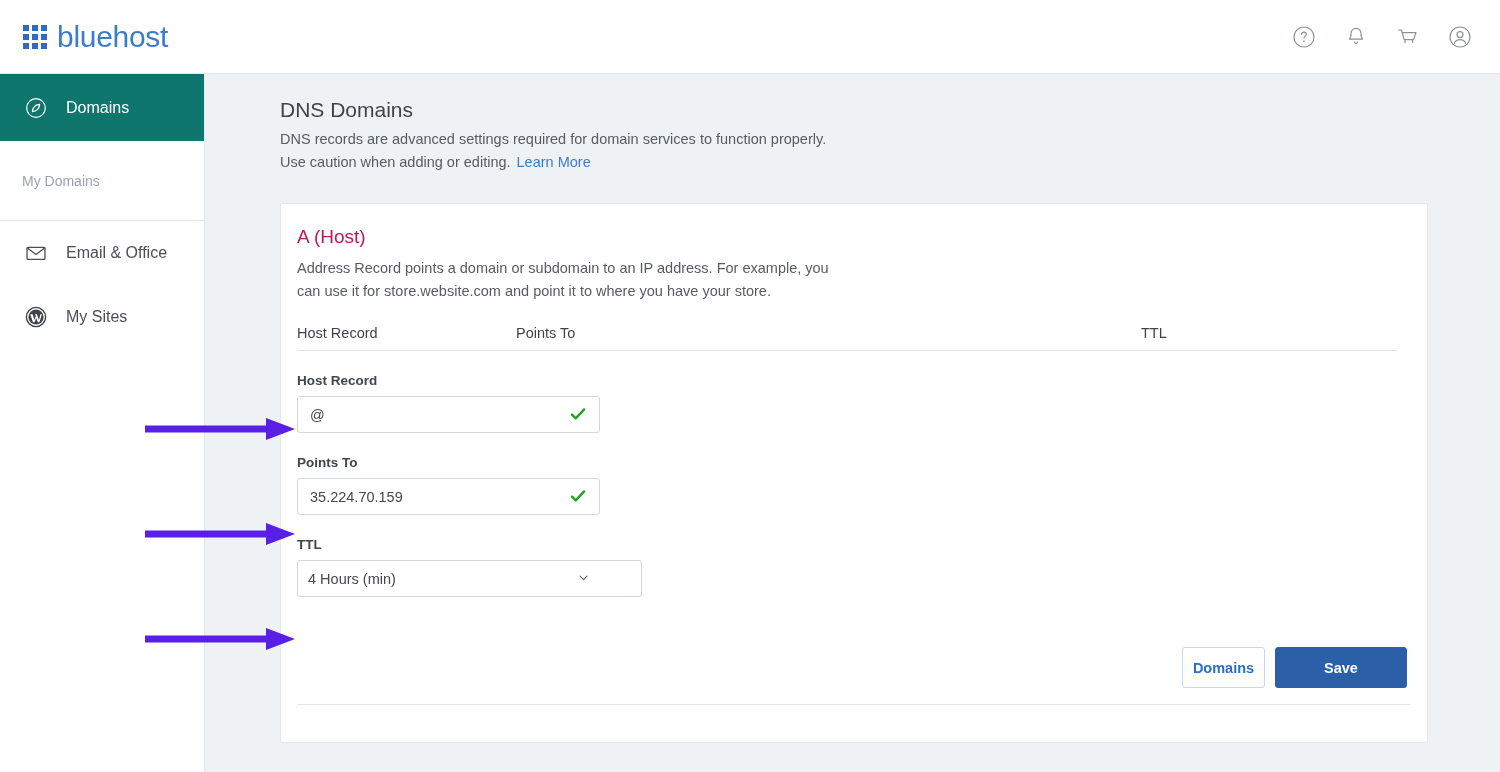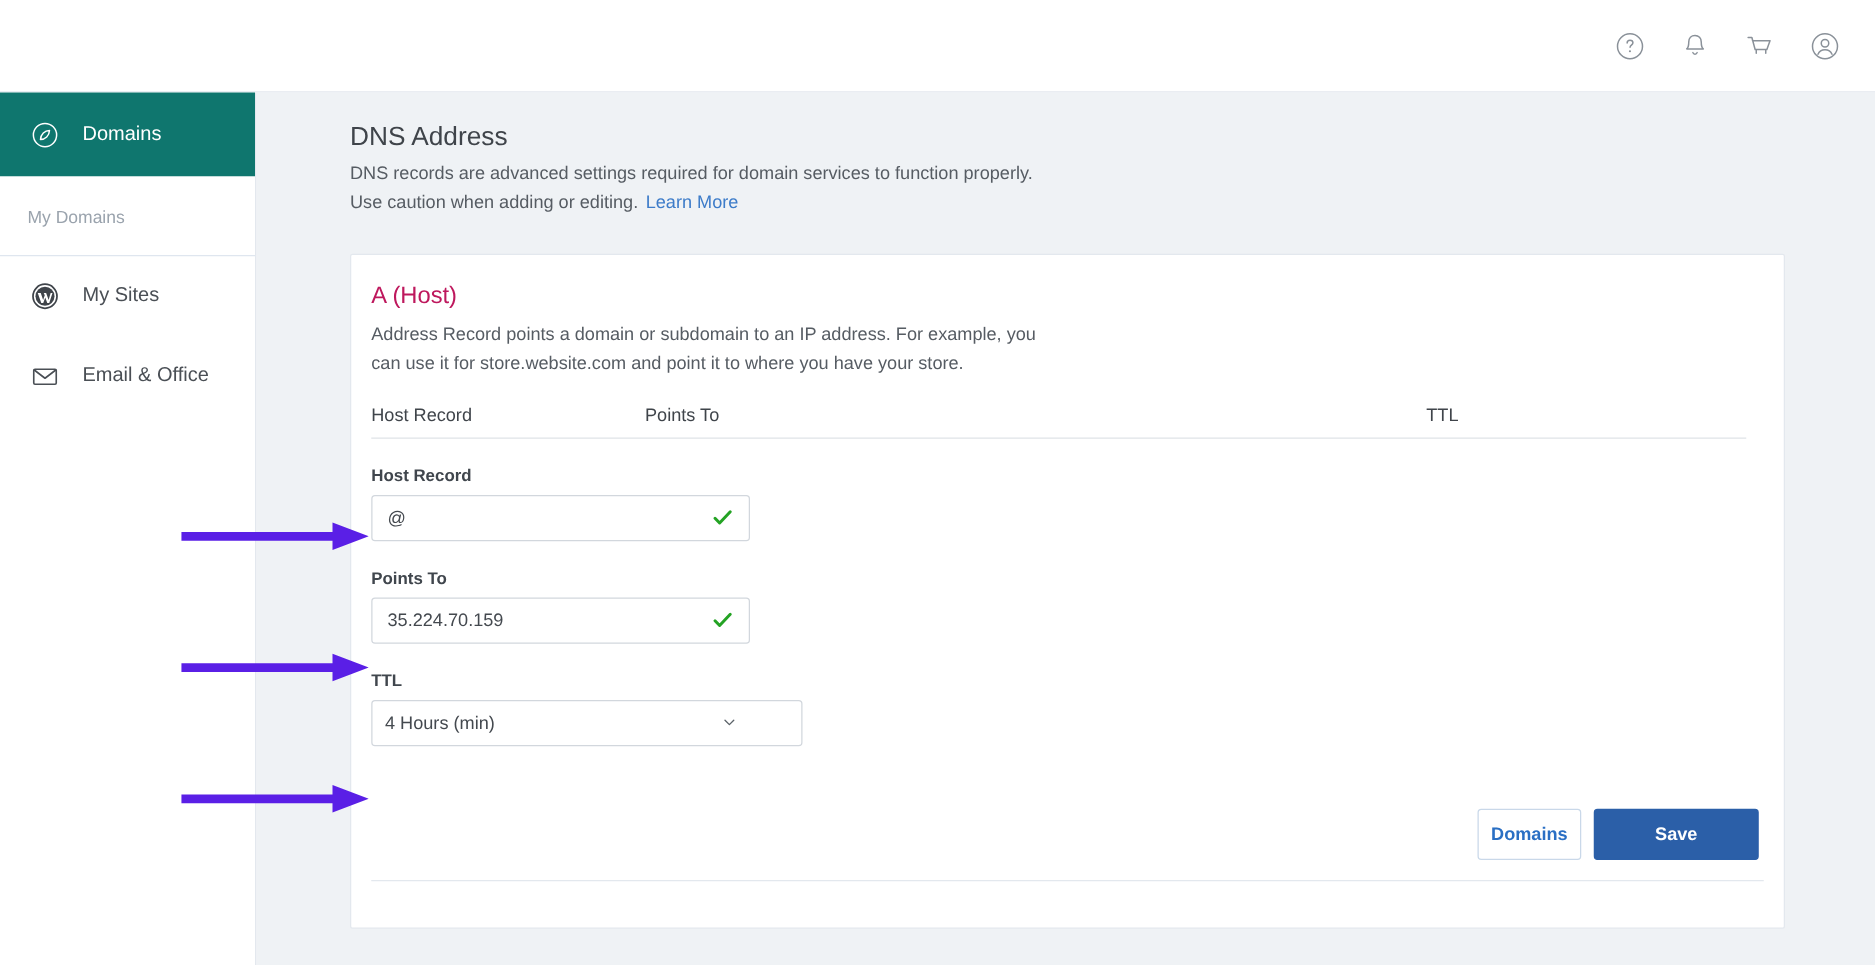--- a/index.html
+++ b/index.html
@@ -54,21 +54,21 @@
     font-size: 16px; color: #4a4f55;
     cursor: pointer;
   }
   .side-item.active {
     background: #0f766e; color: #ffffff;
     height: 67px;
   }
   .side-ico { width: 28px; height: 28px; margin-right: 16px; flex: none; }
   .side-ico svg { display: block; width: 28px; height: 28px; }
   .side-sub {
-    height: 64px; display: flex; align-items: center;
+    height: 80px; display: flex; align-items: center;
     padding-left: 22px; font-size: 14px; color: #9aa3ad;
     border-bottom: 1px solid #dfe6ef;
     cursor: pointer;
   }
 
   
   .main {
     position: absolute; top: 74px; left: 206px;
     width: 1294px; height: 698px;
     background: #eff2f5;
@@ -189,20 +189,34 @@
   .arrow { position: absolute; left: 145px; width: 150px; height: 30px; }
   .arrow svg { display: block; width: 150px; height: 30px; }
   .arrow-1 { top: 414px; }
   .arrow-2 { top: 519px; }
   .arrow-3 { top: 624px; }
 </style>
 </head>
 <body>
 
 <div class="topbar">
+  <div class="brand">
+    <span class="logo-grid">
+      <i></i>
+        <i></i>
+        <i></i>
+        <i></i>
+        <i></i>
+        <i></i>
+        <i></i>
+        <i></i>
+        <i></i>
+    </span>
+    <span class="brand-name">bluehost</span>
+  </div>
 
   <div class="topbar-icons">
     <span class="ticon">
       <svg viewBox="0 0 28 28" fill="none" stroke="currentColor" stroke-width="1.2">
         <circle cx="14" cy="14" r="10"></circle>
         <path d="M11.7 11.3c0-1.3 1.05-2.2 2.3-2.2 1.3 0 2.35.9 2.35 2.15 0 1.9-2.3 1.85-2.3 3.6" stroke-linecap="round"></path>
         <circle cx="13.95" cy="18" r="0.85" fill="currentColor" stroke="none"></circle>
       </svg>
     </span>
     <span class="ticon">
@@ -237,44 +251,44 @@
     </span>
     <span>Domains</span>
   </div>
 
   <div class="side-sub">
     <span>My Domains</span>
   </div>
 
   <div class="side-item">
     <span class="side-ico">
+      <svg viewBox="0 0 28 28" fill="none" stroke="#4a4f55" stroke-width="1.3">
+        <rect x="5" y="8.4" width="18" height="12" rx="1"></rect>
+        <path d="M5.4 9l8.6 6.6L22.6 9" stroke-linecap="round" stroke-linejoin="round"></path>
+      </svg>
+    </span>
+    <span>Email &amp; Office</span>
+  </div>
+
+  <div class="side-item">
+    <span class="side-ico">
       <svg viewBox="0 0 28 28">
         <circle cx="14" cy="14" r="9.6" fill="none" stroke="#3f444a" stroke-width="1.4"></circle>
         <circle cx="14" cy="14" r="7.6" fill="#3f444a"></circle>
         <path d="M8.2 11.3h2.4l1.9 5.6 1.3-3.8-.8-1.8h1.9l2 5.6 1.6-5.6h1.5l-2.6 8h-1.6l-1.6-4.4-1.6 4.4h-1.6z" fill="#ffffff"></path>
       </svg>
     </span>
     <span>My Sites</span>
   </div>
-
-  <div class="side-item">
-    <span class="side-ico">
-      <svg viewBox="0 0 28 28" fill="none" stroke="#4a4f55" stroke-width="1.3">
-        <rect x="5" y="8.4" width="18" height="12" rx="1"></rect>
-        <path d="M5.4 9l8.6 6.6L22.6 9" stroke-linecap="round" stroke-linejoin="round"></path>
-      </svg>
-    </span>
-    <span>Email &amp; Office</span>
-  </div>
 </div>
 
 <div class="main">
 
   <div class="page-head">
-    <h1 class="page-title">DNS Address</h1>
+    <h1 class="page-title">DNS Domains</h1>
     <p class="page-desc">
       <span>DNS records are advanced settings required for domain services to function properly. Use caution when adding or editing.</span><span class="learn-more">Learn More</span>
     </p>
   </div>
 
   <div class="card">
     <div class="card-inner">
       <h2 class="card-title">A (Host)</h2>
       <p class="card-desc">Address Record points a domain or subdomain to an IP address. For example, you can use it for store.website.com and point it to where you have your store.</p>
 

